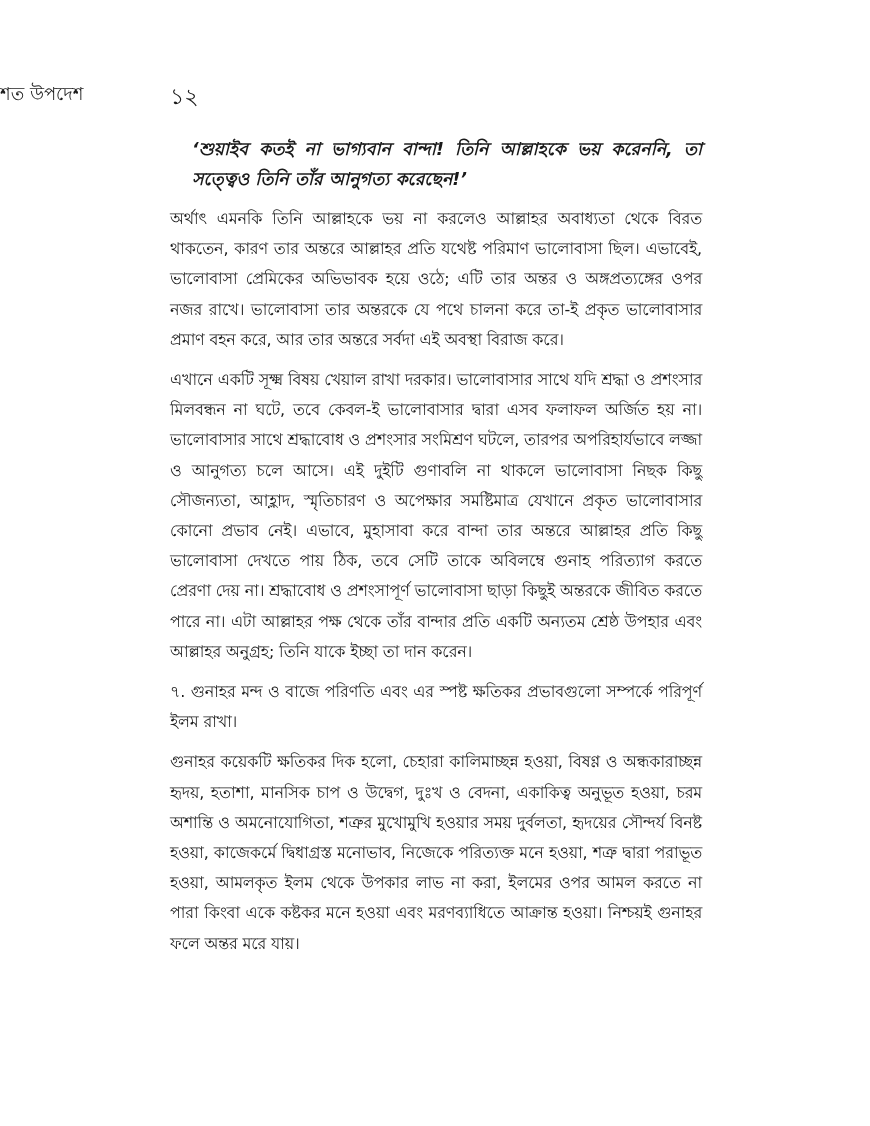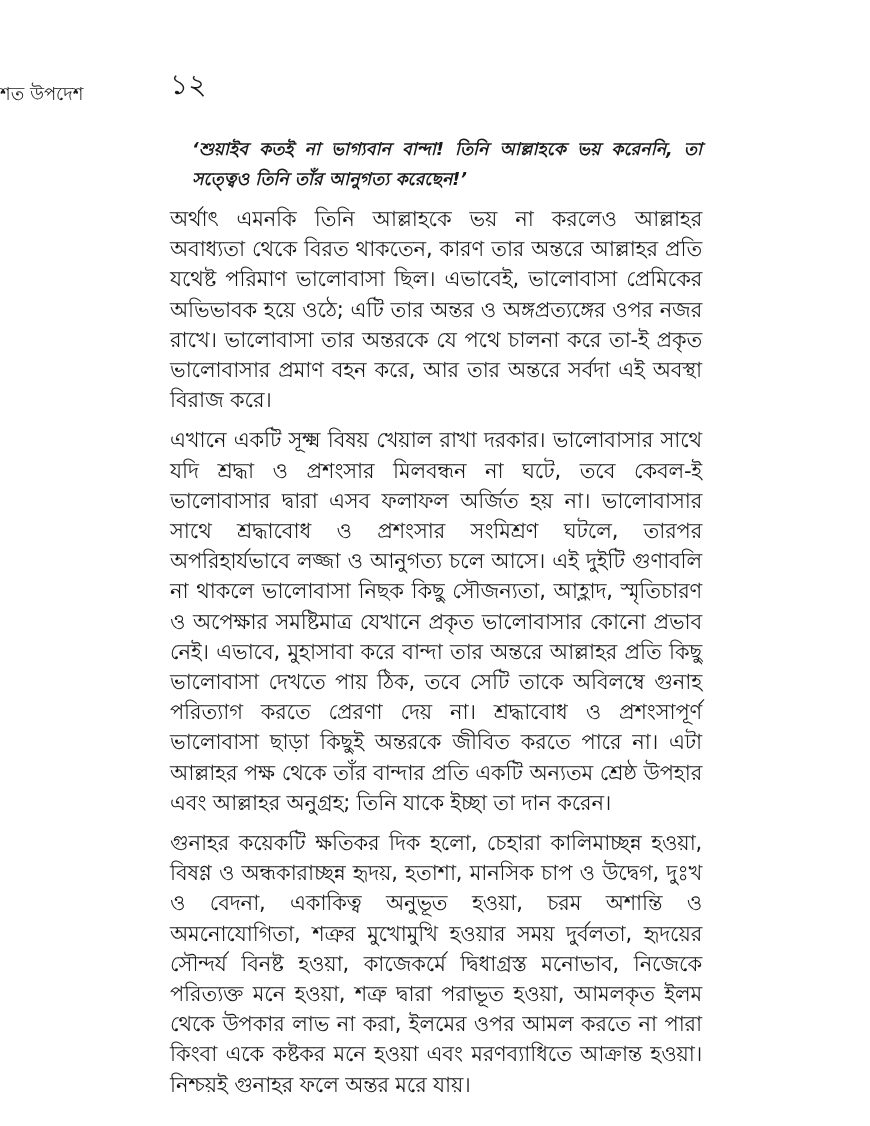--- a/index.html
+++ b/index.html
@@ -2,47 +2,48 @@
 <html><head>
 <meta charset="utf-8">
 <style>
   html, body { margin: 0; padding: 0; background: #ffffff; }
   body {
     width: 870px; height: 1126px; position: relative; overflow: hidden;
     font-family: "DejaVu Sans", "Liberation Sans", sans-serif;
     color: #1a1a1a;
   }
   .page-number {
-    position: absolute; left: 170px; top: 70px;
-    font-size: 28px; line-height: 30px;
+    position: absolute; left: 170px; top: 82px;
+    font-size: 22px; line-height: 30px;
   }
   .running-header {
     position: absolute; left: 0; right: 0; top: 80px; text-align: left;
     font-size: 18px; line-height: 28px;
   }
   .content {
     position: absolute; left: 170px; top: 118px; width: 532px;
   }
   .quote {
     font-style: italic; font-weight: bold;
     font-size: 17.5px; line-height: 30px;
     margin: 16px 0 10px 22px;
     text-align: justify;
   }
   .para {
-    font-size: 21px; line-height: 30.2px;
+    font-size: 16px; line-height: 30.2px;
     text-align: justify; text-align-last: left;
     margin: 0 0 10px 0;
     letter-spacing: -0.2px;
   }
 </style>
 </head>
 <body>
 
 <div class="page-number">১২</div>
 <div class="running-header">শত উপদেশ</div>
 
 <div class="content">
   <p class="quote">‘শুয়াইব কতই না ভাগ্যবান বান্দা! তিনি আল্লাহকে ভয় করেননি, তা সত্ত্বেও তিনি তাঁর আনুগত্য করেছেন!’</p>
   <p class="para">অর্থাৎ এমনকি তিনি আল্লাহকে ভয় না করলেও আল্লাহর অবাধ্যতা থেকে বিরত থাকতেন, কারণ তার অন্তরে আল্লাহর প্রতি যথেষ্ট পরিমাণ ভালোবাসা ছিল। এভাবেই, ভালোবাসা প্রেমিকের অভিভাবক হয়ে ওঠে; এটি তার অন্তর ও অঙ্গপ্রত্যঙ্গের ওপর নজর রাখে। ভালোবাসা তার অন্তরকে যে পথে চালনা করে তা-ই প্রকৃত ভালোবাসার প্রমাণ বহন করে, আর তার অন্তরে সর্বদা এই অবস্থা বিরাজ করে।</p>
   <p class="para">এখানে একটি সূক্ষ্ম বিষয় খেয়াল রাখা দরকার। ভালোবাসার সাথে যদি শ্রদ্ধা ও প্রশংসার মিলবন্ধন না ঘটে, তবে কেবল-ই ভালোবাসার দ্বারা এসব ফলাফল অর্জিত হয় না। ভালোবাসার সাথে শ্রদ্ধাবোধ ও প্রশংসার সংমিশ্রণ ঘটলে, তারপর অপরিহার্যভাবে লজ্জা ও আনুগত্য চলে আসে। এই দুইটি গুণাবলি না থাকলে ভালোবাসা নিছক কিছু সৌজন্যতা, আহ্লাদ, স্মৃতিচারণ ও অপেক্ষার সমষ্টিমাত্র যেখানে প্রকৃত ভালোবাসার কোনো প্রভাব নেই। এভাবে, মুহাসাবা করে বান্দা তার অন্তরে আল্লাহর প্রতি কিছু ভালোবাসা দেখতে পায় ঠিক, তবে সেটি তাকে অবিলম্বে গুনাহ পরিত্যাগ করতে প্রেরণা দেয় না। শ্রদ্ধাবোধ ও প্রশংসাপূর্ণ ভালোবাসা ছাড়া কিছুই অন্তরকে জীবিত করতে পারে না। এটা আল্লাহর পক্ষ থেকে তাঁর বান্দার প্রতি একটি অন্যতম শ্রেষ্ঠ উপহার এবং আল্লাহর অনুগ্রহ; তিনি যাকে ইচ্ছা তা দান করেন।</p>
+  <p class="para">৭. গুনাহর মন্দ ও বাজে পরিণতি এবং এর স্পষ্ট ক্ষতিকর প্রভাবগুলো সম্পর্কে পরিপূর্ণ ইলম রাখা।</p>
   <p class="para">গুনাহর কয়েকটি ক্ষতিকর দিক হলো, চেহারা কালিমাচ্ছন্ন হওয়া, বিষণ্ণ ও অন্ধকারাচ্ছন্ন হৃদয়, হতাশা, মানসিক চাপ ও উদ্বেগ, দুঃখ ও বেদনা, একাকিত্ব অনুভূত হওয়া, চরম অশান্তি ও অমনোযোগিতা, শত্রুর মুখোমুখি হওয়ার সময় দুর্বলতা, হৃদয়ের সৌন্দর্য বিনষ্ট হওয়া, কাজেকর্মে দ্বিধাগ্রস্ত মনোভাব, নিজেকে পরিত্যক্ত মনে হওয়া, শত্রু দ্বারা পরাভূত হওয়া, আমলকৃত ইলম থেকে উপকার লাভ না করা, ইলমের ওপর আমল করতে না পারা কিংবা একে কষ্টকর মনে হওয়া এবং মরণব্যাধিতে আক্রান্ত হওয়া। নিশ্চয়ই গুনাহর ফলে অন্তর মরে যায়।</p>
 </div>
 
 </body></html>

